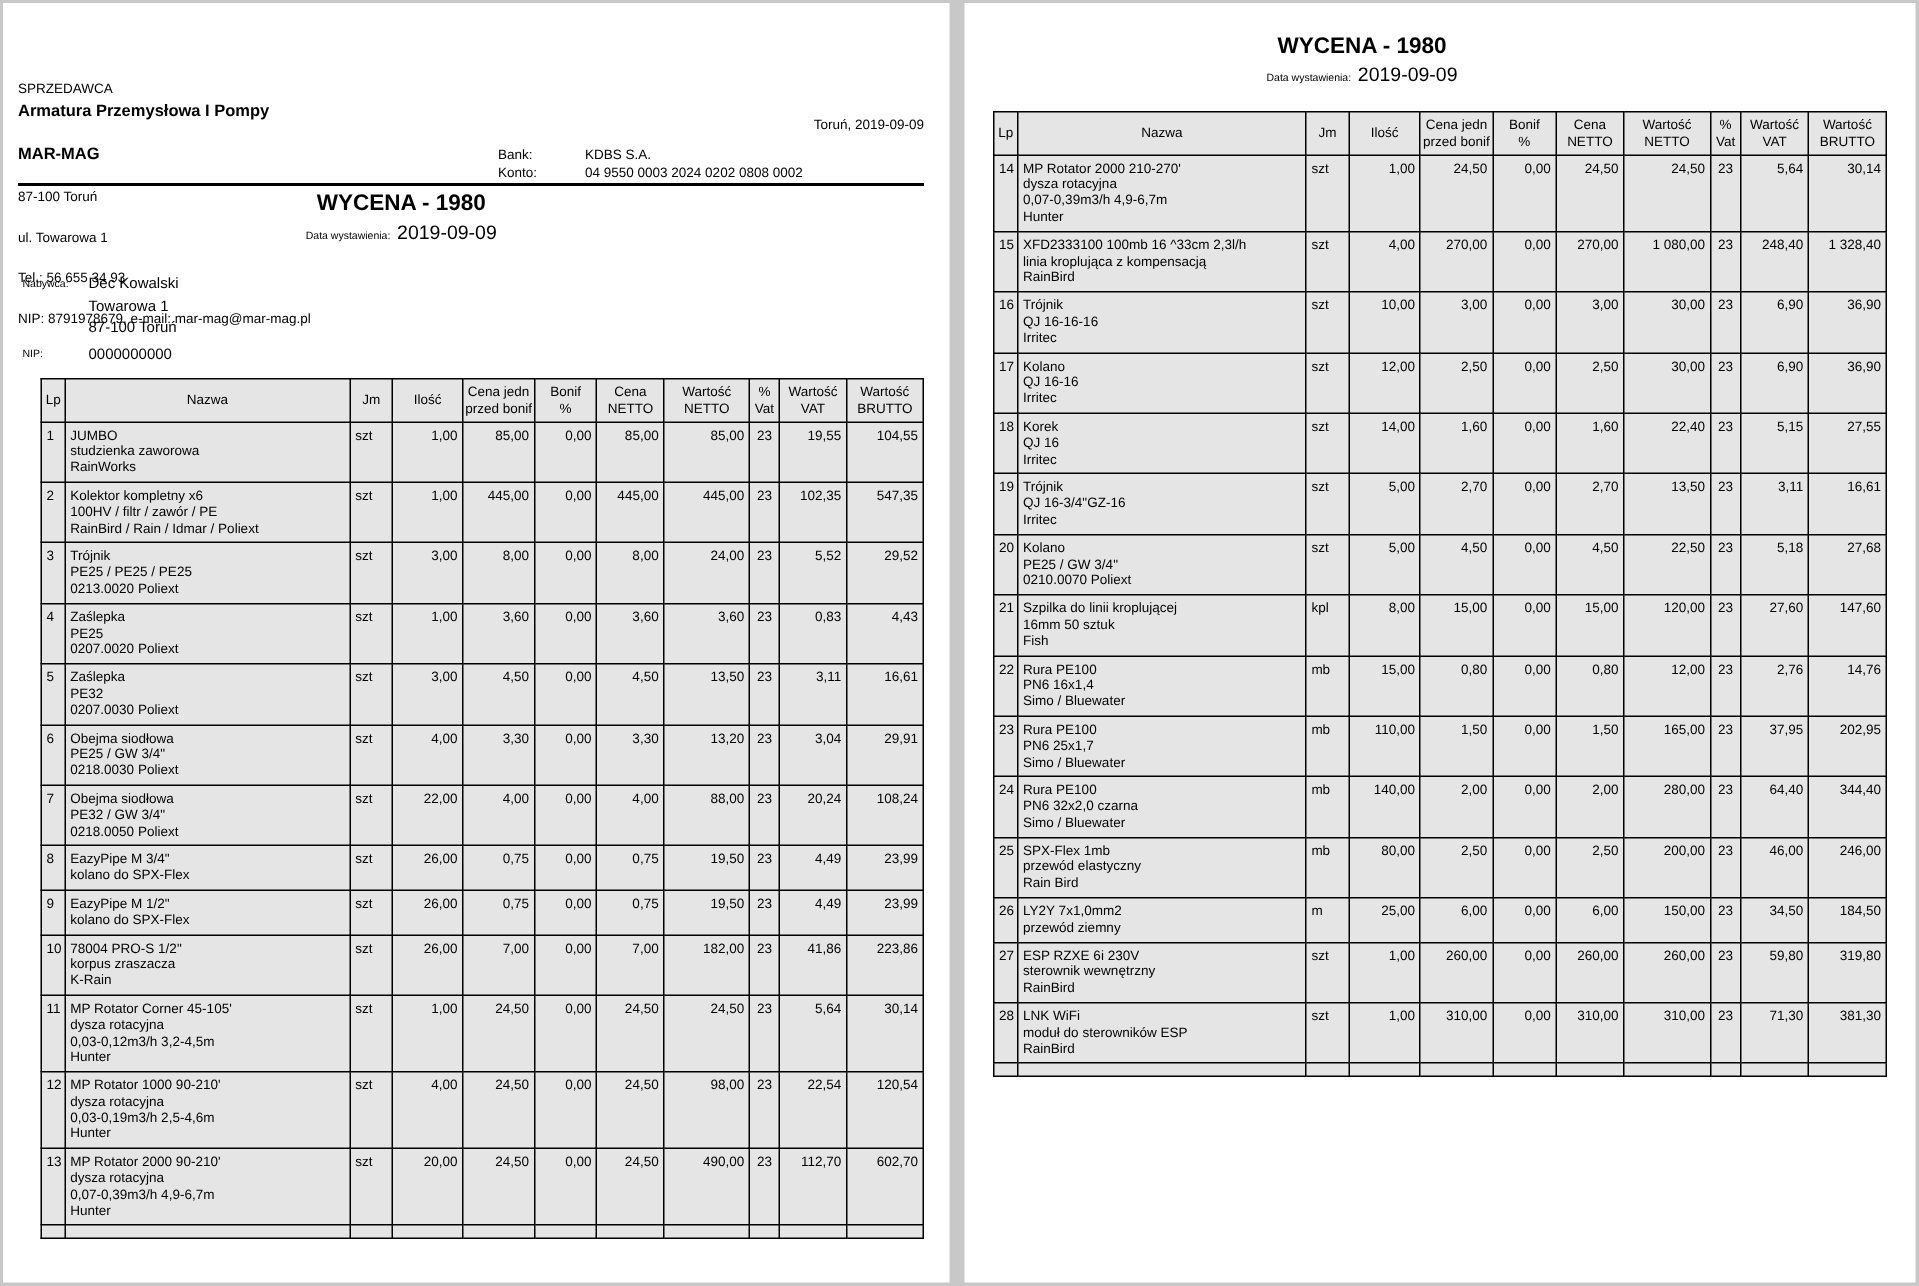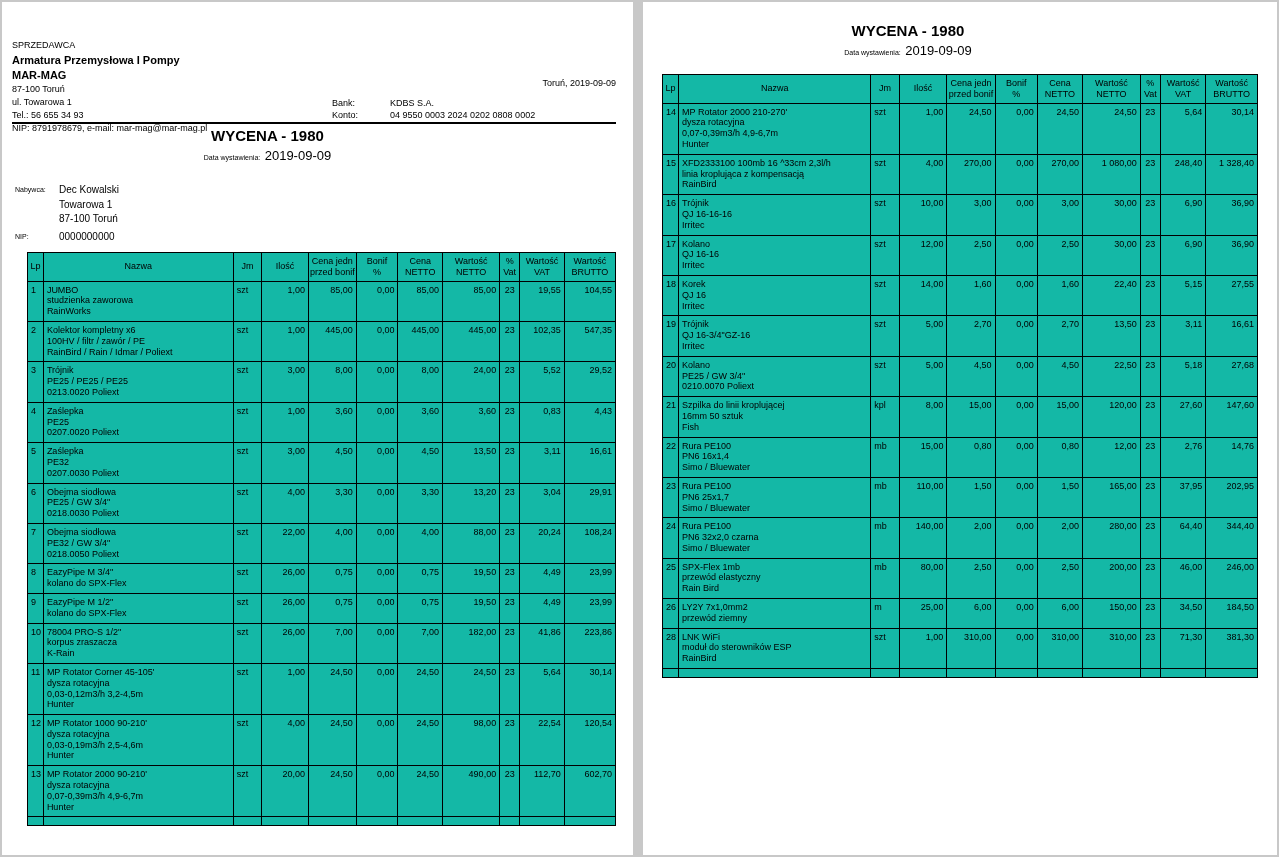--- a/index.html
+++ b/index.html
@@ -9,21 +9,21 @@
     font-family:"Liberation Sans",sans-serif;color:#000;
     -webkit-font-smoothing:antialiased;
   }
   .page{position:absolute;top:2px;height:853px;background:#fff;}
   .page-left{left:2px;width:631px;}
   .page-right{left:643px;width:634px;}
 
   
   .seller{position:absolute;left:10px;top:36px;line-height:11px;font-size:9px;}
   .seller .co{font-size:11px;font-weight:bold;line-height:13px;}
-  .seller div{margin-top:2px;}
+  .seller div{margin-top:16px;}
   .seller .co1{margin-top:3px;}
   .place-date{position:absolute;top:76px;right:17px;font-size:9px;}
   .bank-block{position:absolute;left:330px;top:96px;font-size:9px;line-height:11.5px;}
   .bank-block .lbl{display:inline-block;width:58px;}
   .rule{position:absolute;left:10px;right:17px;top:120px;height:2px;background:#000;}
 
   
   .title-wrap{position:absolute;text-align:center;}
   .title-wrap-p1{left:25px;top:125px;width:481px;}
   .title-wrap-p2{left:19px;top:20px;width:492px;}
@@ -33,21 +33,21 @@
   .subtitle .sv{font-size:13px;}
 
   
   .buyer{position:absolute;left:13px;top:181px;font-size:10px;}
   .buyer-row{display:flex;margin-bottom:1px;}
   .buyer-lbl{width:44px;font-size:7px;padding-top:3px;flex:0 0 44px;}
   .buyer-val{line-height:14.5px;}
   .buyer-row-nip{margin-top:3px;}
 
   
-  table.items{border-collapse:collapse;table-layout:fixed;position:absolute;background:#14b8a6;}
+  table.items{border-collapse:collapse;table-layout:fixed;position:absolute;background:#e5e5e5;}
   .items-p1{left:25px;top:250px;width:589px;}
   .items-p2{left:19px;top:72px;width:596px;}
   table.items th,table.items td{
     border:1px solid #000;font-size:9px;line-height:10.8px;
     vertical-align:top;padding:3px 3px 4px 3px;overflow:hidden;
   }
   table.items th{font-weight:normal;text-align:center;vertical-align:middle;white-space:pre-line;padding:3px 1px;}
   td.c-lp{text-align:left;padding-right:2px;}
   td.c-name{text-align:left;white-space:pre-line;}
   td.c-jm{text-align:left;}
@@ -591,20 +591,35 @@
           <td class="c-qty">25,00</td>
           <td class="c-unit">6,00</td>
           <td class="c-bonif">0,00</td>
           <td class="c-netto">6,00</td>
           <td class="c-wnetto">150,00</td>
           <td class="c-vat">23</td>
           <td class="c-wvat">34,50</td>
           <td class="c-brutto">184,50</td>
         </tr>
         <tr>
+          <td class="c-lp">27</td>
+          <td class="c-name">ESP RZXE 6i 230V
+sterownik wewnętrzny
+RainBird</td>
+          <td class="c-jm">szt</td>
+          <td class="c-qty">1,00</td>
+          <td class="c-unit">260,00</td>
+          <td class="c-bonif">0,00</td>
+          <td class="c-netto">260,00</td>
+          <td class="c-wnetto">260,00</td>
+          <td class="c-vat">23</td>
+          <td class="c-wvat">59,80</td>
+          <td class="c-brutto">319,80</td>
+        </tr>
+        <tr>
           <td class="c-lp">28</td>
           <td class="c-name">LNK WiFi
 moduł do sterowników ESP
 RainBird</td>
           <td class="c-jm">szt</td>
           <td class="c-qty">1,00</td>
           <td class="c-unit">310,00</td>
           <td class="c-bonif">0,00</td>
           <td class="c-netto">310,00</td>
           <td class="c-wnetto">310,00</td>

